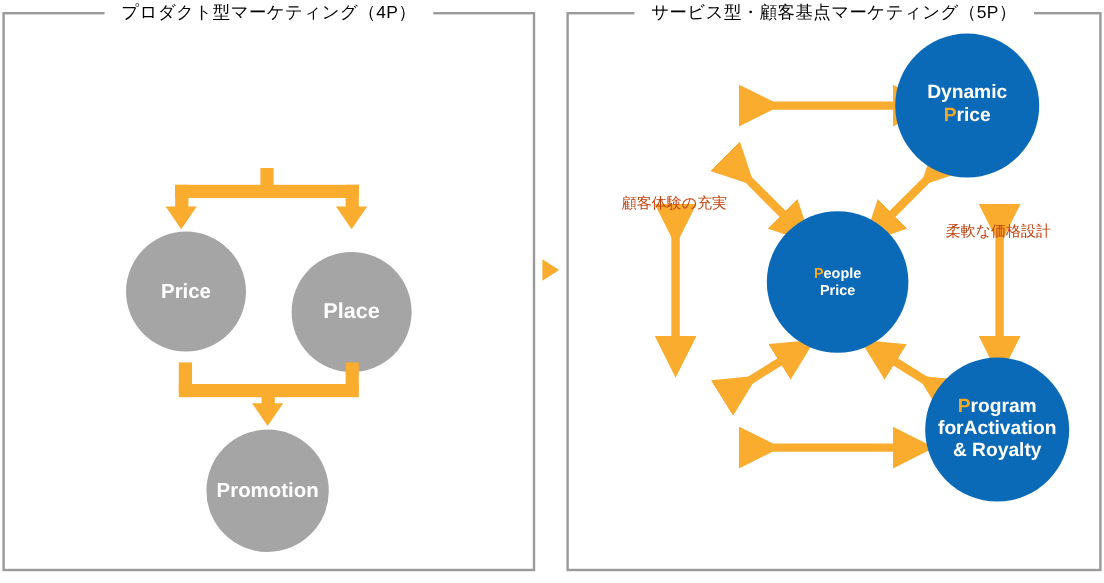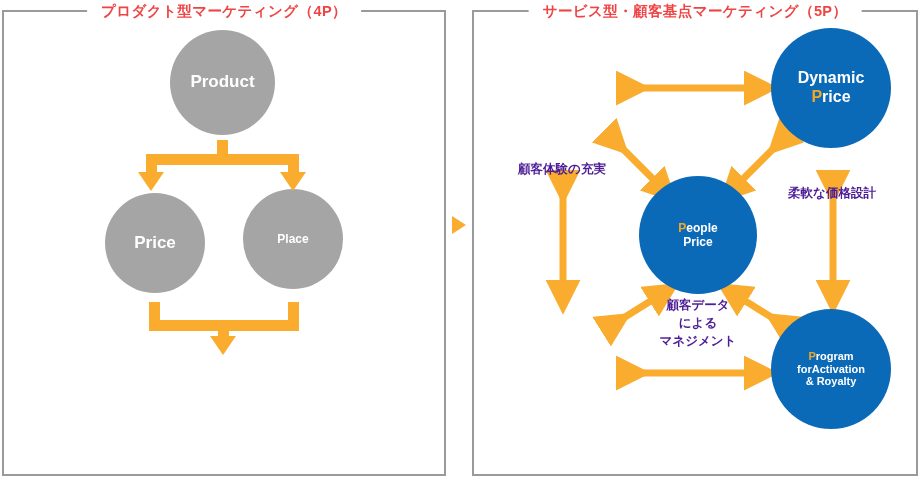--- a/index.html
+++ b/index.html
@@ -32,22 +32,22 @@
 
   .panel-title {
     position: absolute;
     top: -11px;
     left: 50%;
     transform: translateX(-50%);
     background: #ffffff;
     padding: 0 14px;
     white-space: nowrap;
     font-size: 14.5px;
-    font-weight: bold;
-    color: #ef4444;
+    font-weight: normal;
+    color: #000000;
     letter-spacing: .4px;
     line-height: 20px;
     text-align: right;
   }
 
   
   .circle {
     position: absolute;
     border-radius: 50%;
     display: flex;
@@ -59,29 +59,29 @@
     box-sizing: border-box;
     line-height: 1.18;
   }
   .circle.gray { background: #a5a5a5; }
   .circle.blue { background: #0b6ab8; }
   .hl { color: #f5a623; }
 
   
   #c-product   { left: 170px; top: 30px;  width: 105px; height: 105px; font-size: 17px; }
   #c-price     { left: 105px; top: 193px; width: 100px; height: 100px; font-size: 17px; }
-  #c-place     { left: 243px; top: 189px; width: 100px; height: 100px; font-size: 12px; }
+  #c-place     { left: 243px; top: 210px; width: 100px; height: 100px; font-size: 18px; }
   #c-promotion { left: 172px; top: 358px; width: 102px; height: 102px; font-size: 17px; }
 
   
   #c-experience { left: 503px; top: 28px;  width: 120px; height: 120px; font-size: 17px; }
-  #c-dynamic    { left: 771px; top: 28px;  width: 120px; height: 120px; font-size: 16px; }
+  #c-dynamic    { left: 746px; top: 28px;  width: 120px; height: 120px; font-size: 16px; }
   #c-people     { left: 639px; top: 176px; width: 118px; height: 118px; font-size: 12px; }
   #c-platform   { left: 503px; top: 293px; width: 120px; height: 120px; font-size: 16px; }
-  #c-program    { left: 771px; top: 309px; width: 120px; height: 120px; font-size: 11px; }
+  #c-program    { left: 771px; top: 298px; width: 120px; height: 120px; font-size: 16px; }
 
   
   .bar { position: absolute; background: #f9ac2e; }
   .tri-down {
     position: absolute;
     width: 0; height: 0;
     border-left: 13px solid transparent;
     border-right: 13px solid transparent;
     border-top: 19px solid #f9ac2e;
   }
@@ -116,49 +116,49 @@
     position: absolute;
     left: 472px; top: 10px;
     width: 446px; height: 466px;
     pointer-events: none;
   }
 
   
   .caption {
     position: absolute;
     font-size: 12.5px;
-    color: #4c1d95;
+    color: #c2410c;
     text-align: center;
     line-height: 1.45;
     white-space: pre-line;
-    font-weight: bold;
+    font-weight: normal;
   }
   #cap-experience { left: 496px; top: 160px; width: 132px; }
   #cap-dynamic    { left: 766px; top: 160px; width: 132px; margin-top: 24px; }
   #cap-center     { left: 638px; top: 296px; width: 120px; }
   #cap-platform   { left: 490px; top: 415px; width: 146px; }
   #cap-program    { left: 742px; top: 415px; width: 178px; }
 </style>
 </head>
 <body>
 
 <div id="stage">
 
   <div class="panel" id="panel-left">
     <div class="panel-title">プロダクト型マーケティング（4P）</div>
   </div>
 
-  <div class="circle gray" id="c-product">
-    <span>Product</span>
-  </div>
   <div class="circle gray" id="c-price">
     <span>Price</span>
   </div>
   <div class="circle gray" id="c-place">
     <span>Place</span>
+  </div>
+  <div class="circle gray" id="c-promotion">
+    <span>Promotion</span>
   </div>
 
   <div class="bar" id="sp-stem"></div>
   <div class="bar" id="sp-cross"></div>
   <div class="bar" id="sp-ldown"></div>
   <div class="bar" id="sp-rdown"></div>
   <div class="tri-down" id="sp-lhead"></div>
   <div class="tri-down" id="sp-rhead"></div>
 
   <div class="bar" id="mg-lup"></div>
@@ -204,17 +204,14 @@
   </div>
   <div class="circle blue" id="c-people">
     <span><span class="hl">P</span><span>eople</span><br><span>Price</span></span>
   </div>
   <div class="circle blue" id="c-program">
     <span><span class="hl">P</span><span>rogram</span><br><span>forActivation</span><br><span>&amp; Royalty</span></span>
   </div>
 
   <div class="caption" id="cap-experience">顧客体験の充実</div>
   <div class="caption" id="cap-dynamic">柔軟な価格設計</div>
-  <div class="caption" id="cap-center">顧客データ
-による
-マネジメント</div>
 
 </div>
 
 </body></html>

